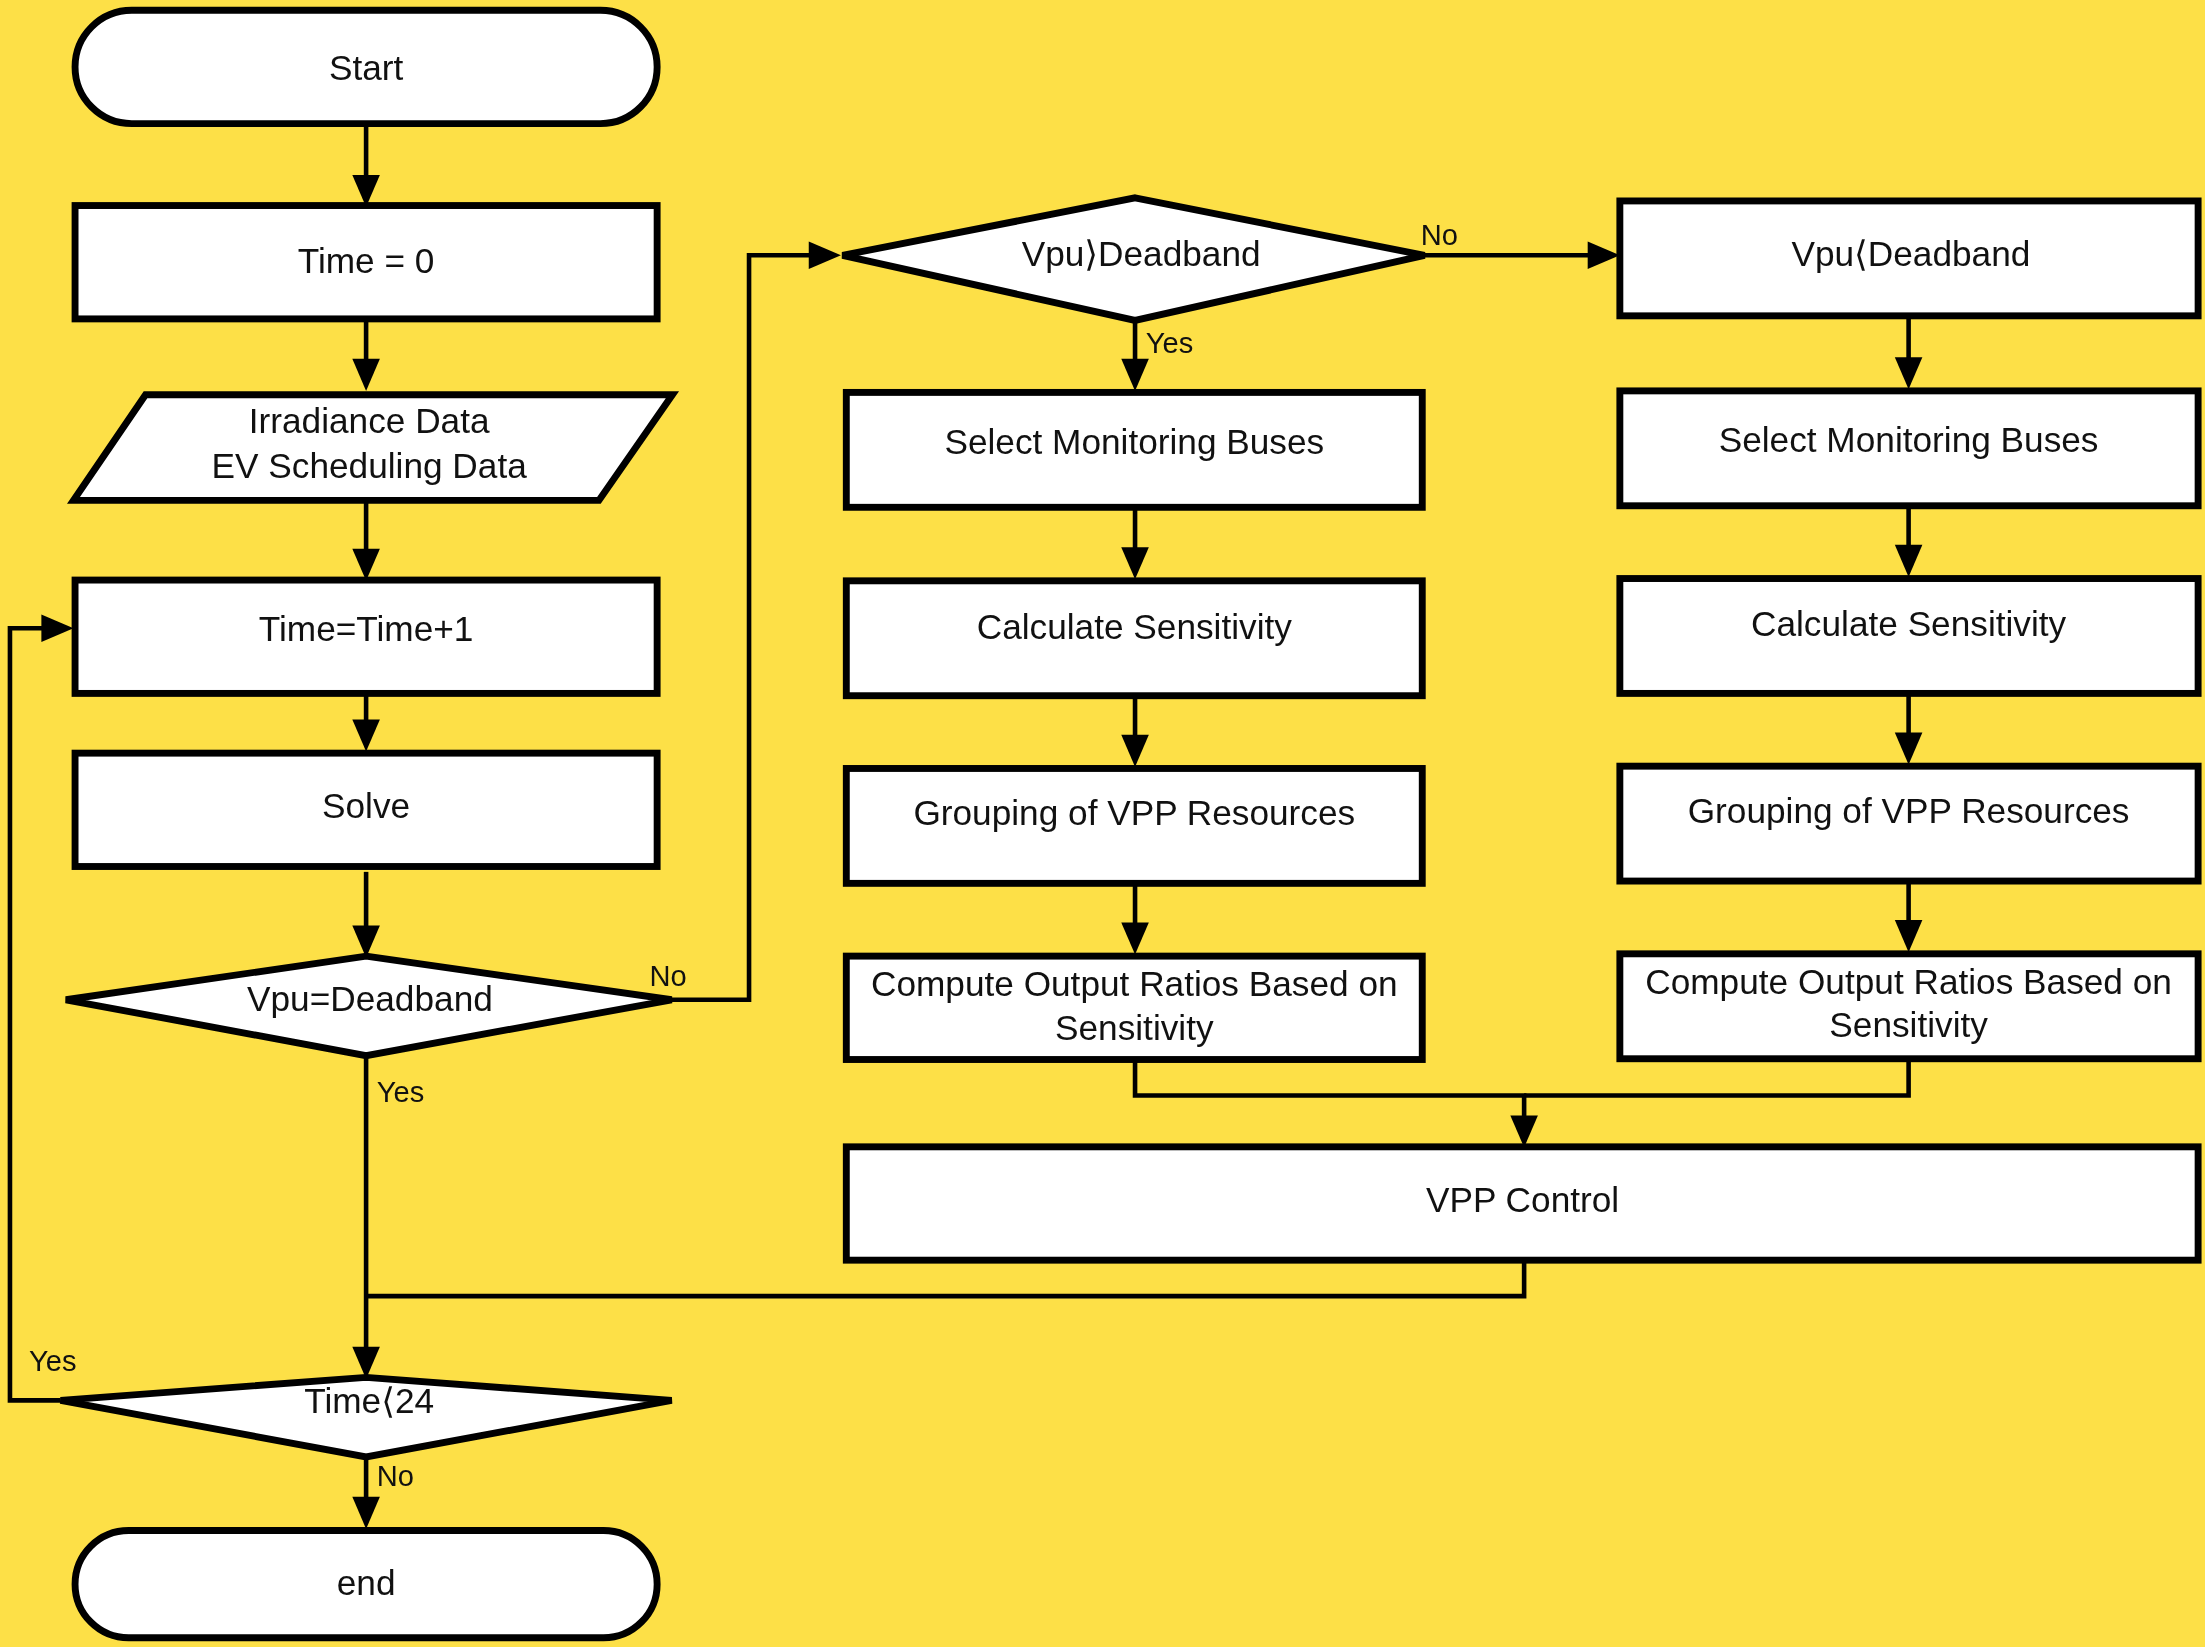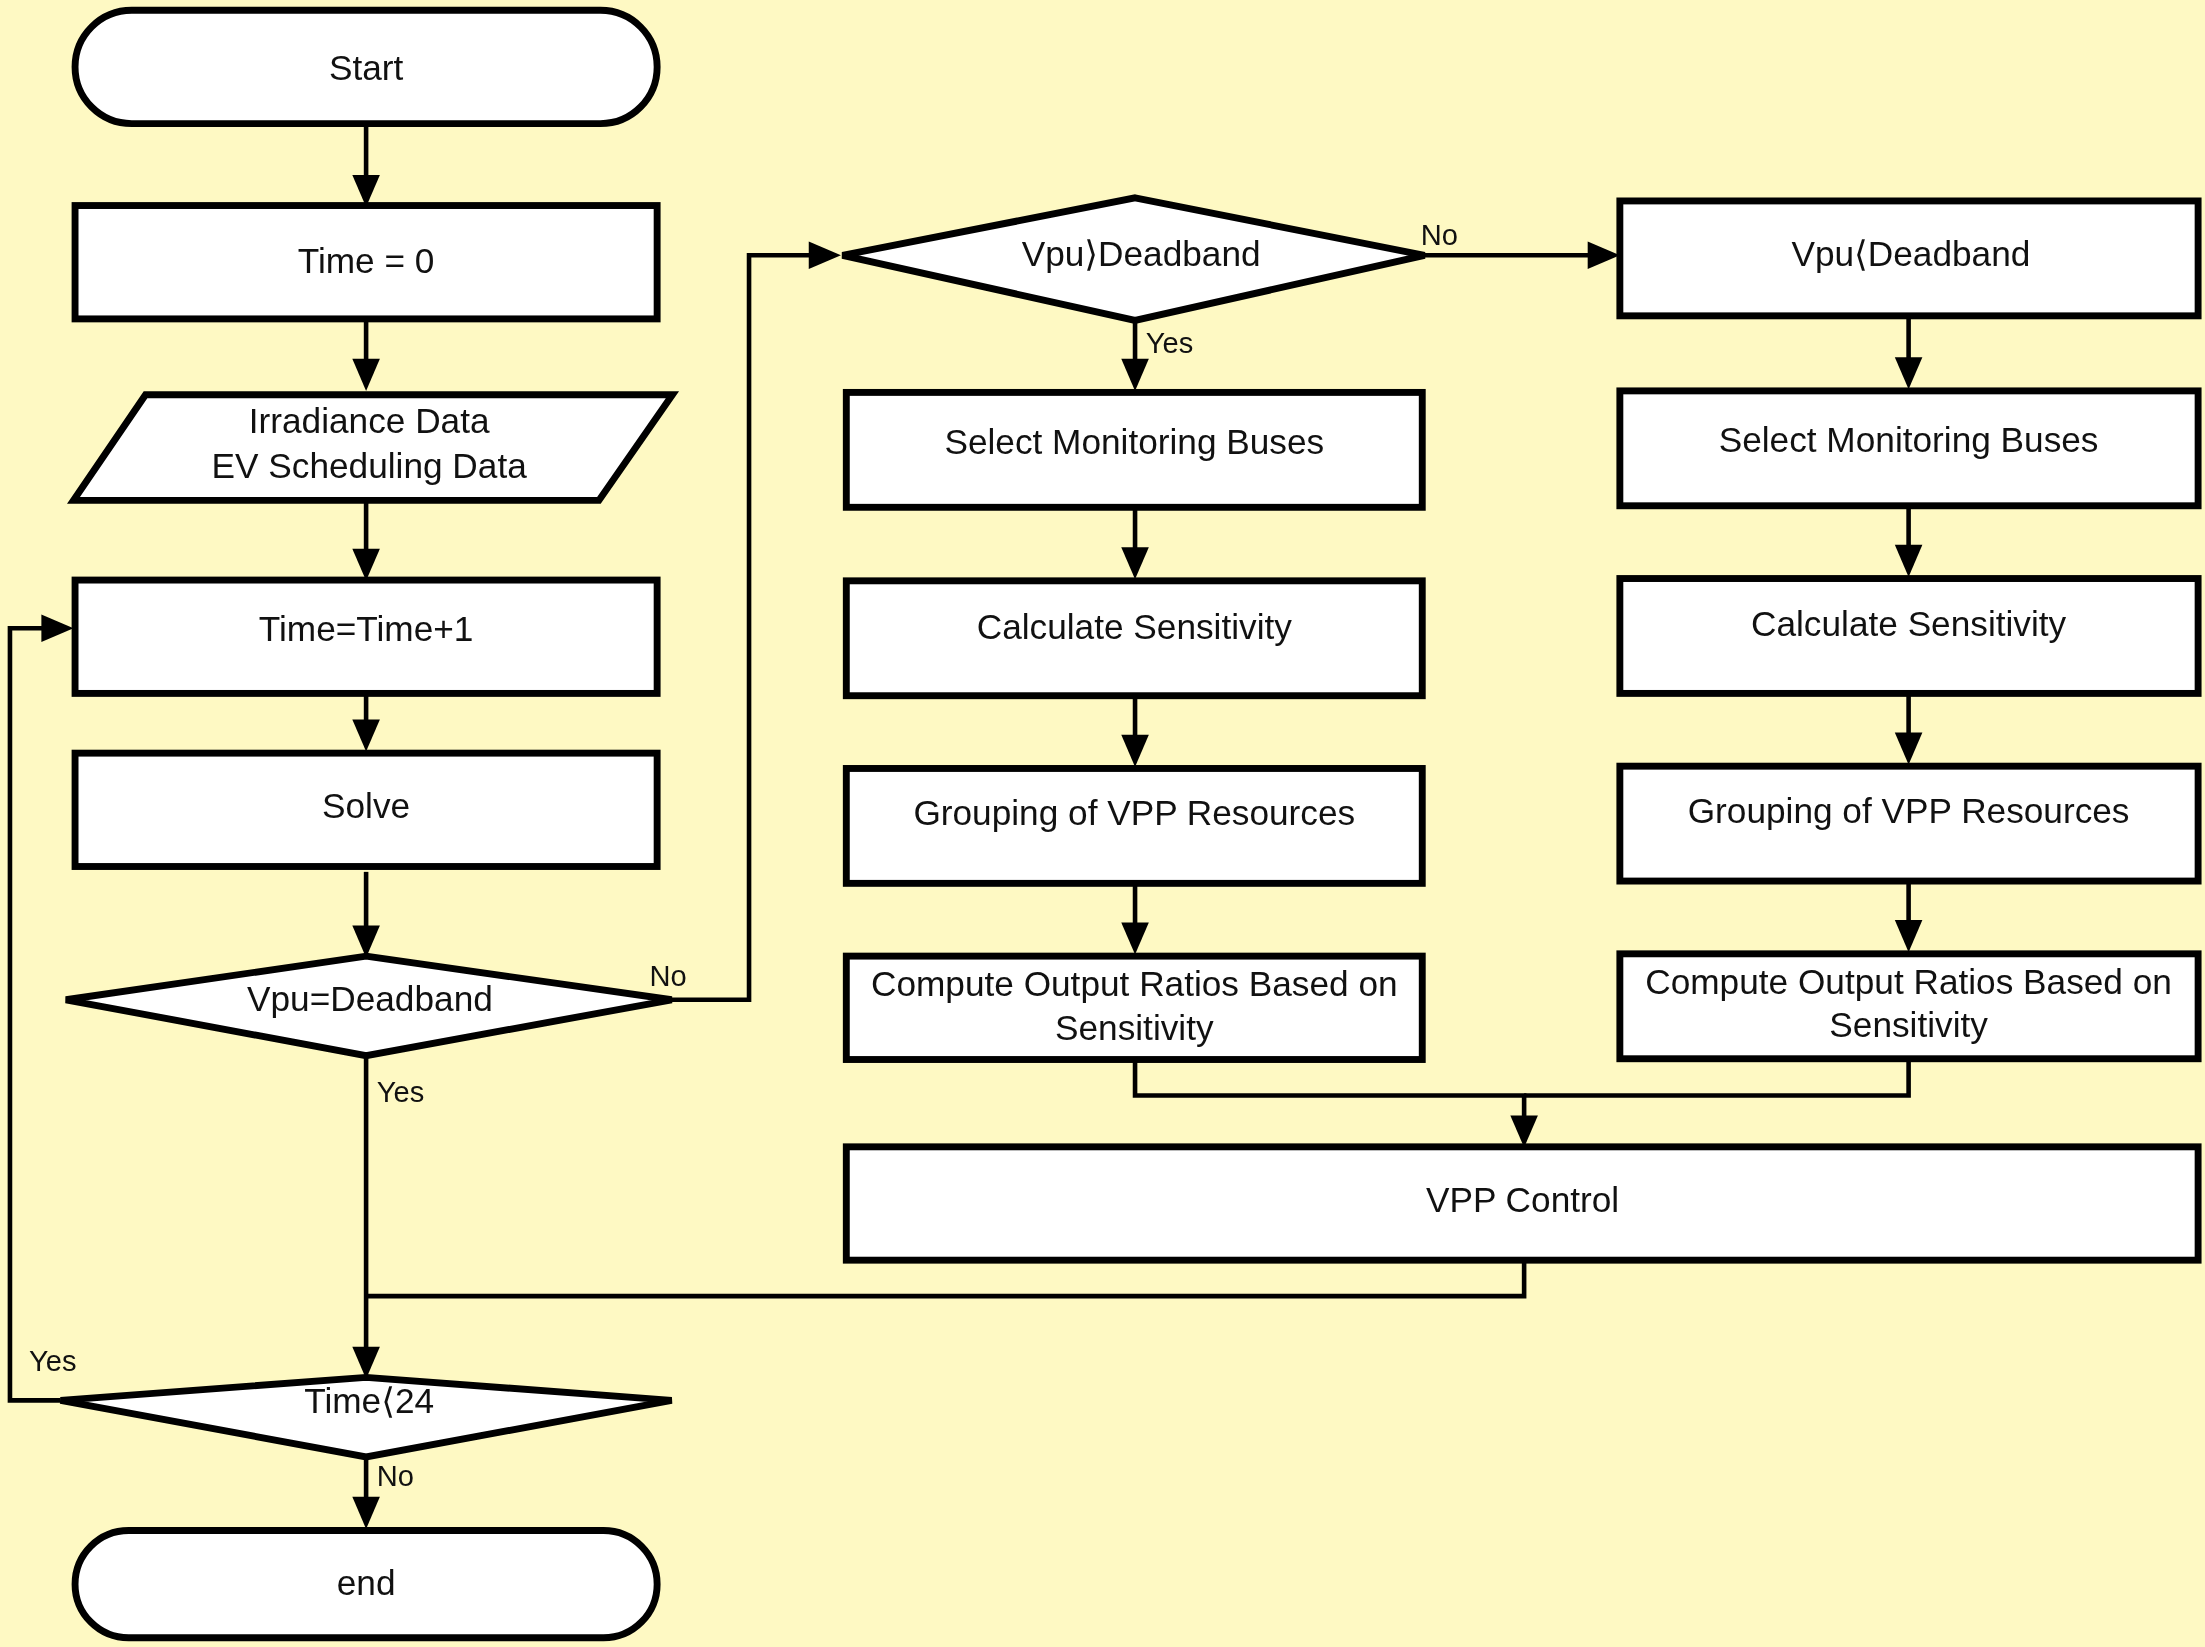--- a/index.html
+++ b/index.html
@@ -10,21 +10,21 @@
   body {
     width: 2205px;
     height: 1648px;
     font-family: "Liberation Sans", sans-serif;
     overflow: hidden;
   }
   #flowchart-root {
     position: relative;
     width: 2205px;
     height: 1648px;
-    background: #fef9c3;
+    background: #fde047;
   }
   svg.flow {
     display: block;
     width: 2205px;
     height: 1648px;
   }
   .node-shape {
     fill: #ffffff;
     stroke: #000000;
     stroke-width: 9;

